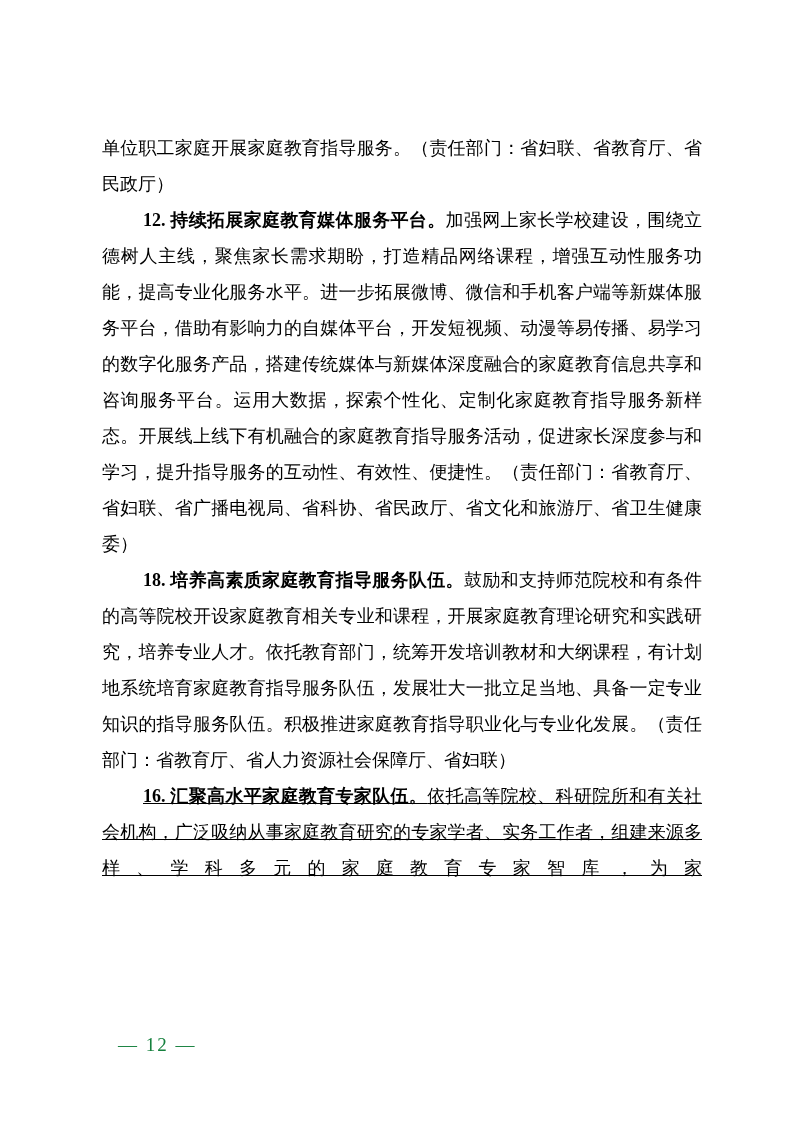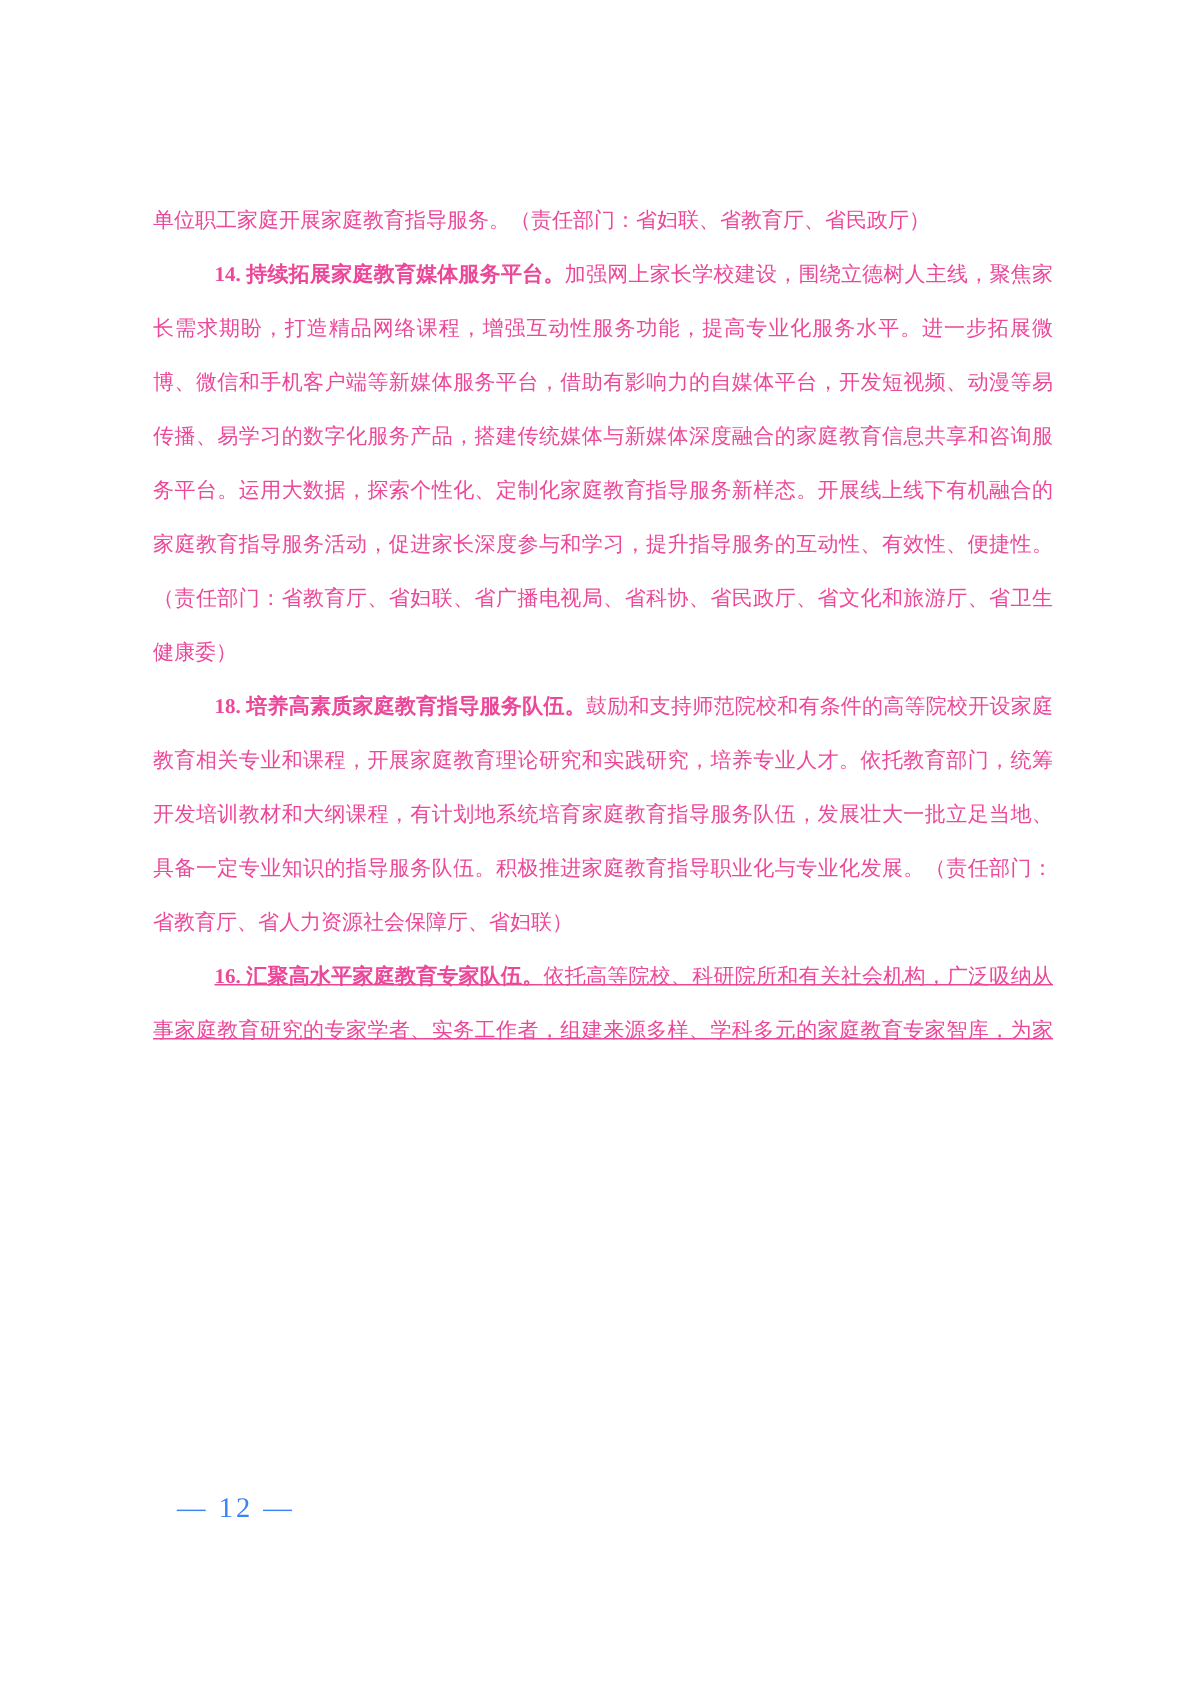--- a/index.html
+++ b/index.html
@@ -13,23 +13,23 @@
     height: 1122px;
     background: #ffffff;
     overflow: hidden;
     font-family: "Liberation Serif", "DejaVu Serif", serif;
   }
   .text-block {
     position: absolute;
     left: 102px;
     top: 130px;
     width: 600px;
-    font-size: 14px;
+    font-size: 18px;
     line-height: 36px;
-    color: #ec4899;
+    color: #000000;
     text-align: justify;
     text-justify: inter-character;
   }
   p.para {
     margin: 0;
     padding: 0;
   }
   p.para.indent {
     text-indent: 41px;
   }
@@ -40,32 +40,32 @@
     font-weight: bold;
   }
   
   .text-block p.para:last-child {
     text-align-last: justify;
     text-decoration: underline;
   }
   .footer {
     position: absolute;
     left: 118px;
-    top: 995px;
+    top: 1034px;
     font-size: 19px;
-    color: #3b82f6;
+    color: #15803d;
     letter-spacing: 2px;
   }
 </style>
 </head>
 <body>
 
 <div class="page">
   <div class="text-block" id="doc-body">
       <p class="para"><span class="run">单位职工家庭开展家庭教育指导服务。（责任部门：省妇联、省教育厅、省民政厅）</span></p>
-      <p class="para indent"><span class="run bold">14. 持续拓展家庭教育媒体服务平台。</span><span class="run">加强网上家长学校建设，围绕立德树人主线，聚焦家长需求期盼，打造精品网络课程，增强互动性服务功能，提高专业化服务水平。进一步拓展微博、微信和手机客户端等新媒体服务平台，借助有影响力的自媒体平台，开发短视频、动漫等易传播、易学习的数字化服务产品，搭建传统媒体与新媒体深度融合的家庭教育信息共享和咨询服务平台。运用大数据，探索个性化、定制化家庭教育指导服务新样态。开展线上线下有机融合的家庭教育指导服务活动，促进家长深度参与和学习，提升指导服务的互动性、有效性、便捷性。（责任部门：省教育厅、省妇联、省广播电视局、省科协、省民政厅、省文化和旅游厅、省卫生健康委）</span></p>
+      <p class="para indent"><span class="run bold">12. 持续拓展家庭教育媒体服务平台。</span><span class="run">加强网上家长学校建设，围绕立德树人主线，聚焦家长需求期盼，打造精品网络课程，增强互动性服务功能，提高专业化服务水平。进一步拓展微博、微信和手机客户端等新媒体服务平台，借助有影响力的自媒体平台，开发短视频、动漫等易传播、易学习的数字化服务产品，搭建传统媒体与新媒体深度融合的家庭教育信息共享和咨询服务平台。运用大数据，探索个性化、定制化家庭教育指导服务新样态。开展线上线下有机融合的家庭教育指导服务活动，促进家长深度参与和学习，提升指导服务的互动性、有效性、便捷性。（责任部门：省教育厅、省妇联、省广播电视局、省科协、省民政厅、省文化和旅游厅、省卫生健康委）</span></p>
       <p class="para indent"><span class="run bold">18. 培养高素质家庭教育指导服务队伍。</span><span class="run">鼓励和支持师范院校和有条件的高等院校开设家庭教育相关专业和课程，开展家庭教育理论研究和实践研究，培养专业人才。依托教育部门，统筹开发培训教材和大纲课程，有计划地系统培育家庭教育指导服务队伍，发展壮大一批立足当地、具备一定专业知识的指导服务队伍。积极推进家庭教育指导职业化与专业化发展。（责任部门：省教育厅、省人力资源社会保障厅、省妇联）</span></p>
       <p class="para indent"><span class="run bold">16. 汇聚高水平家庭教育专家队伍。</span><span class="run">依托高等院校、科研院所和有关社会机构，广泛吸纳从事家庭教育研究的专家学者、实务工作者，组建来源多样、学科多元的家庭教育专家智库，为家</span></p>
     </div>
   <div class="footer">
     <span>— 12 —</span>
   </div>
 </div>
 
 </body></html>

